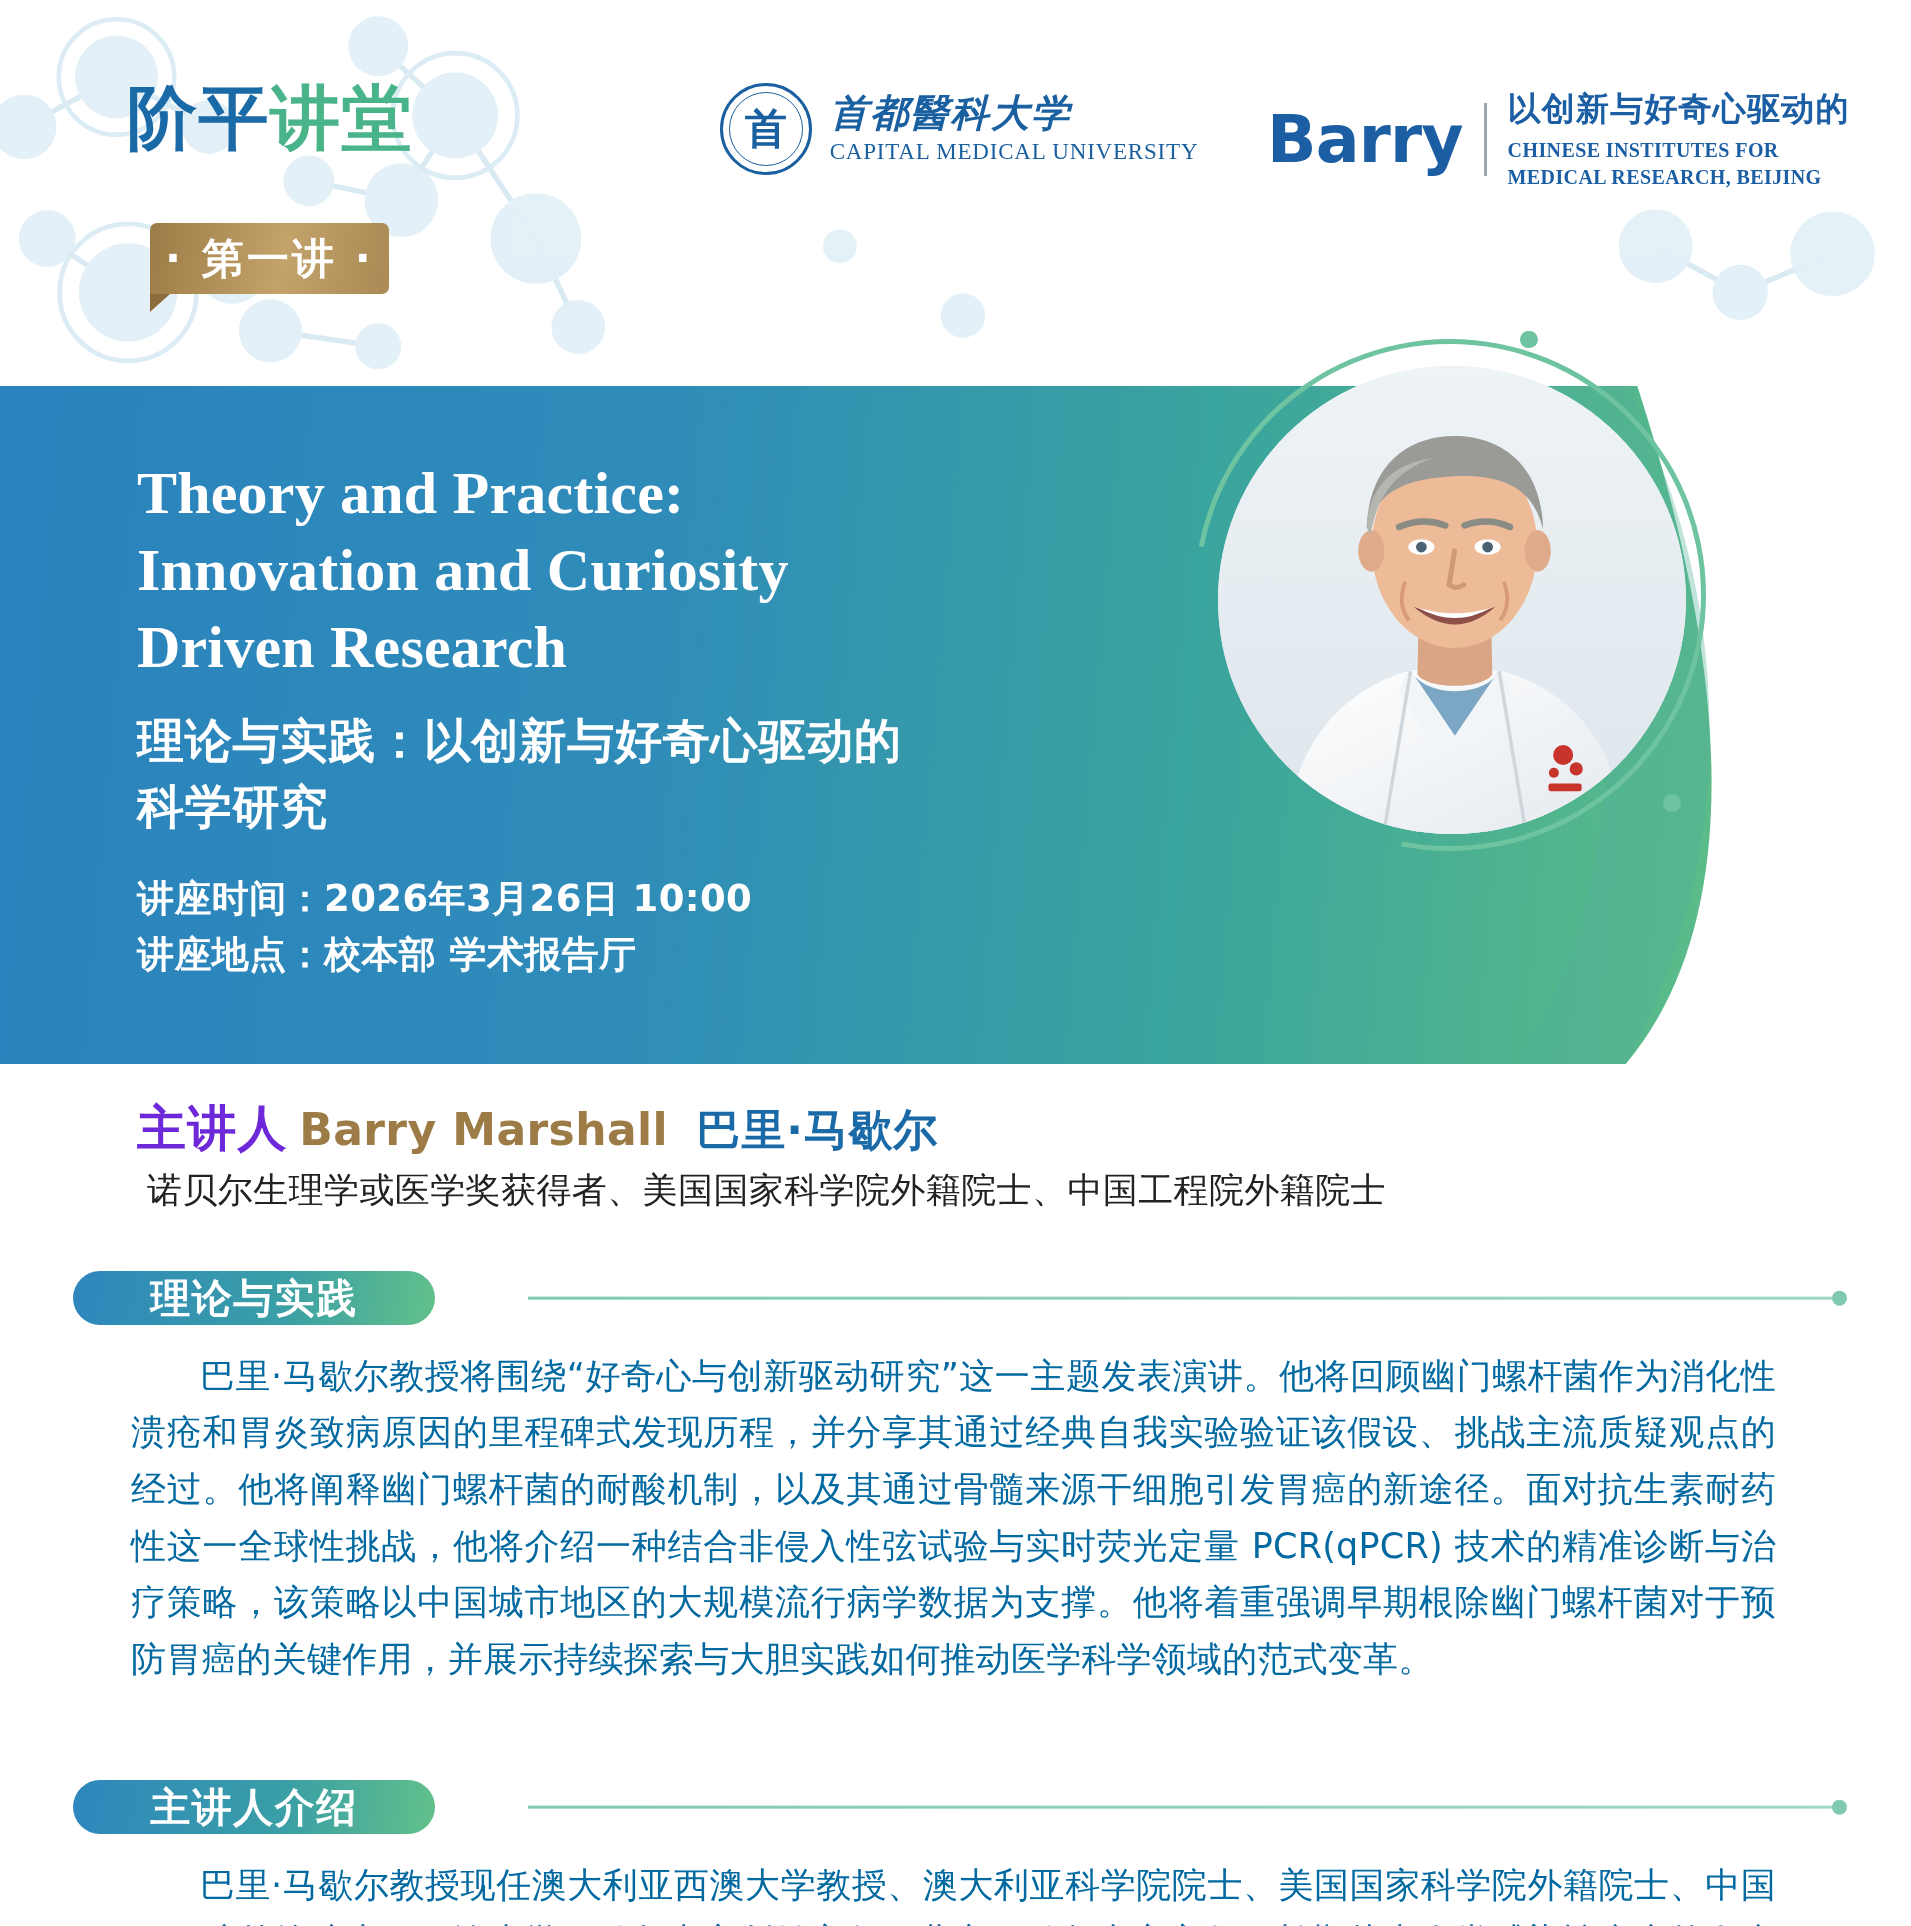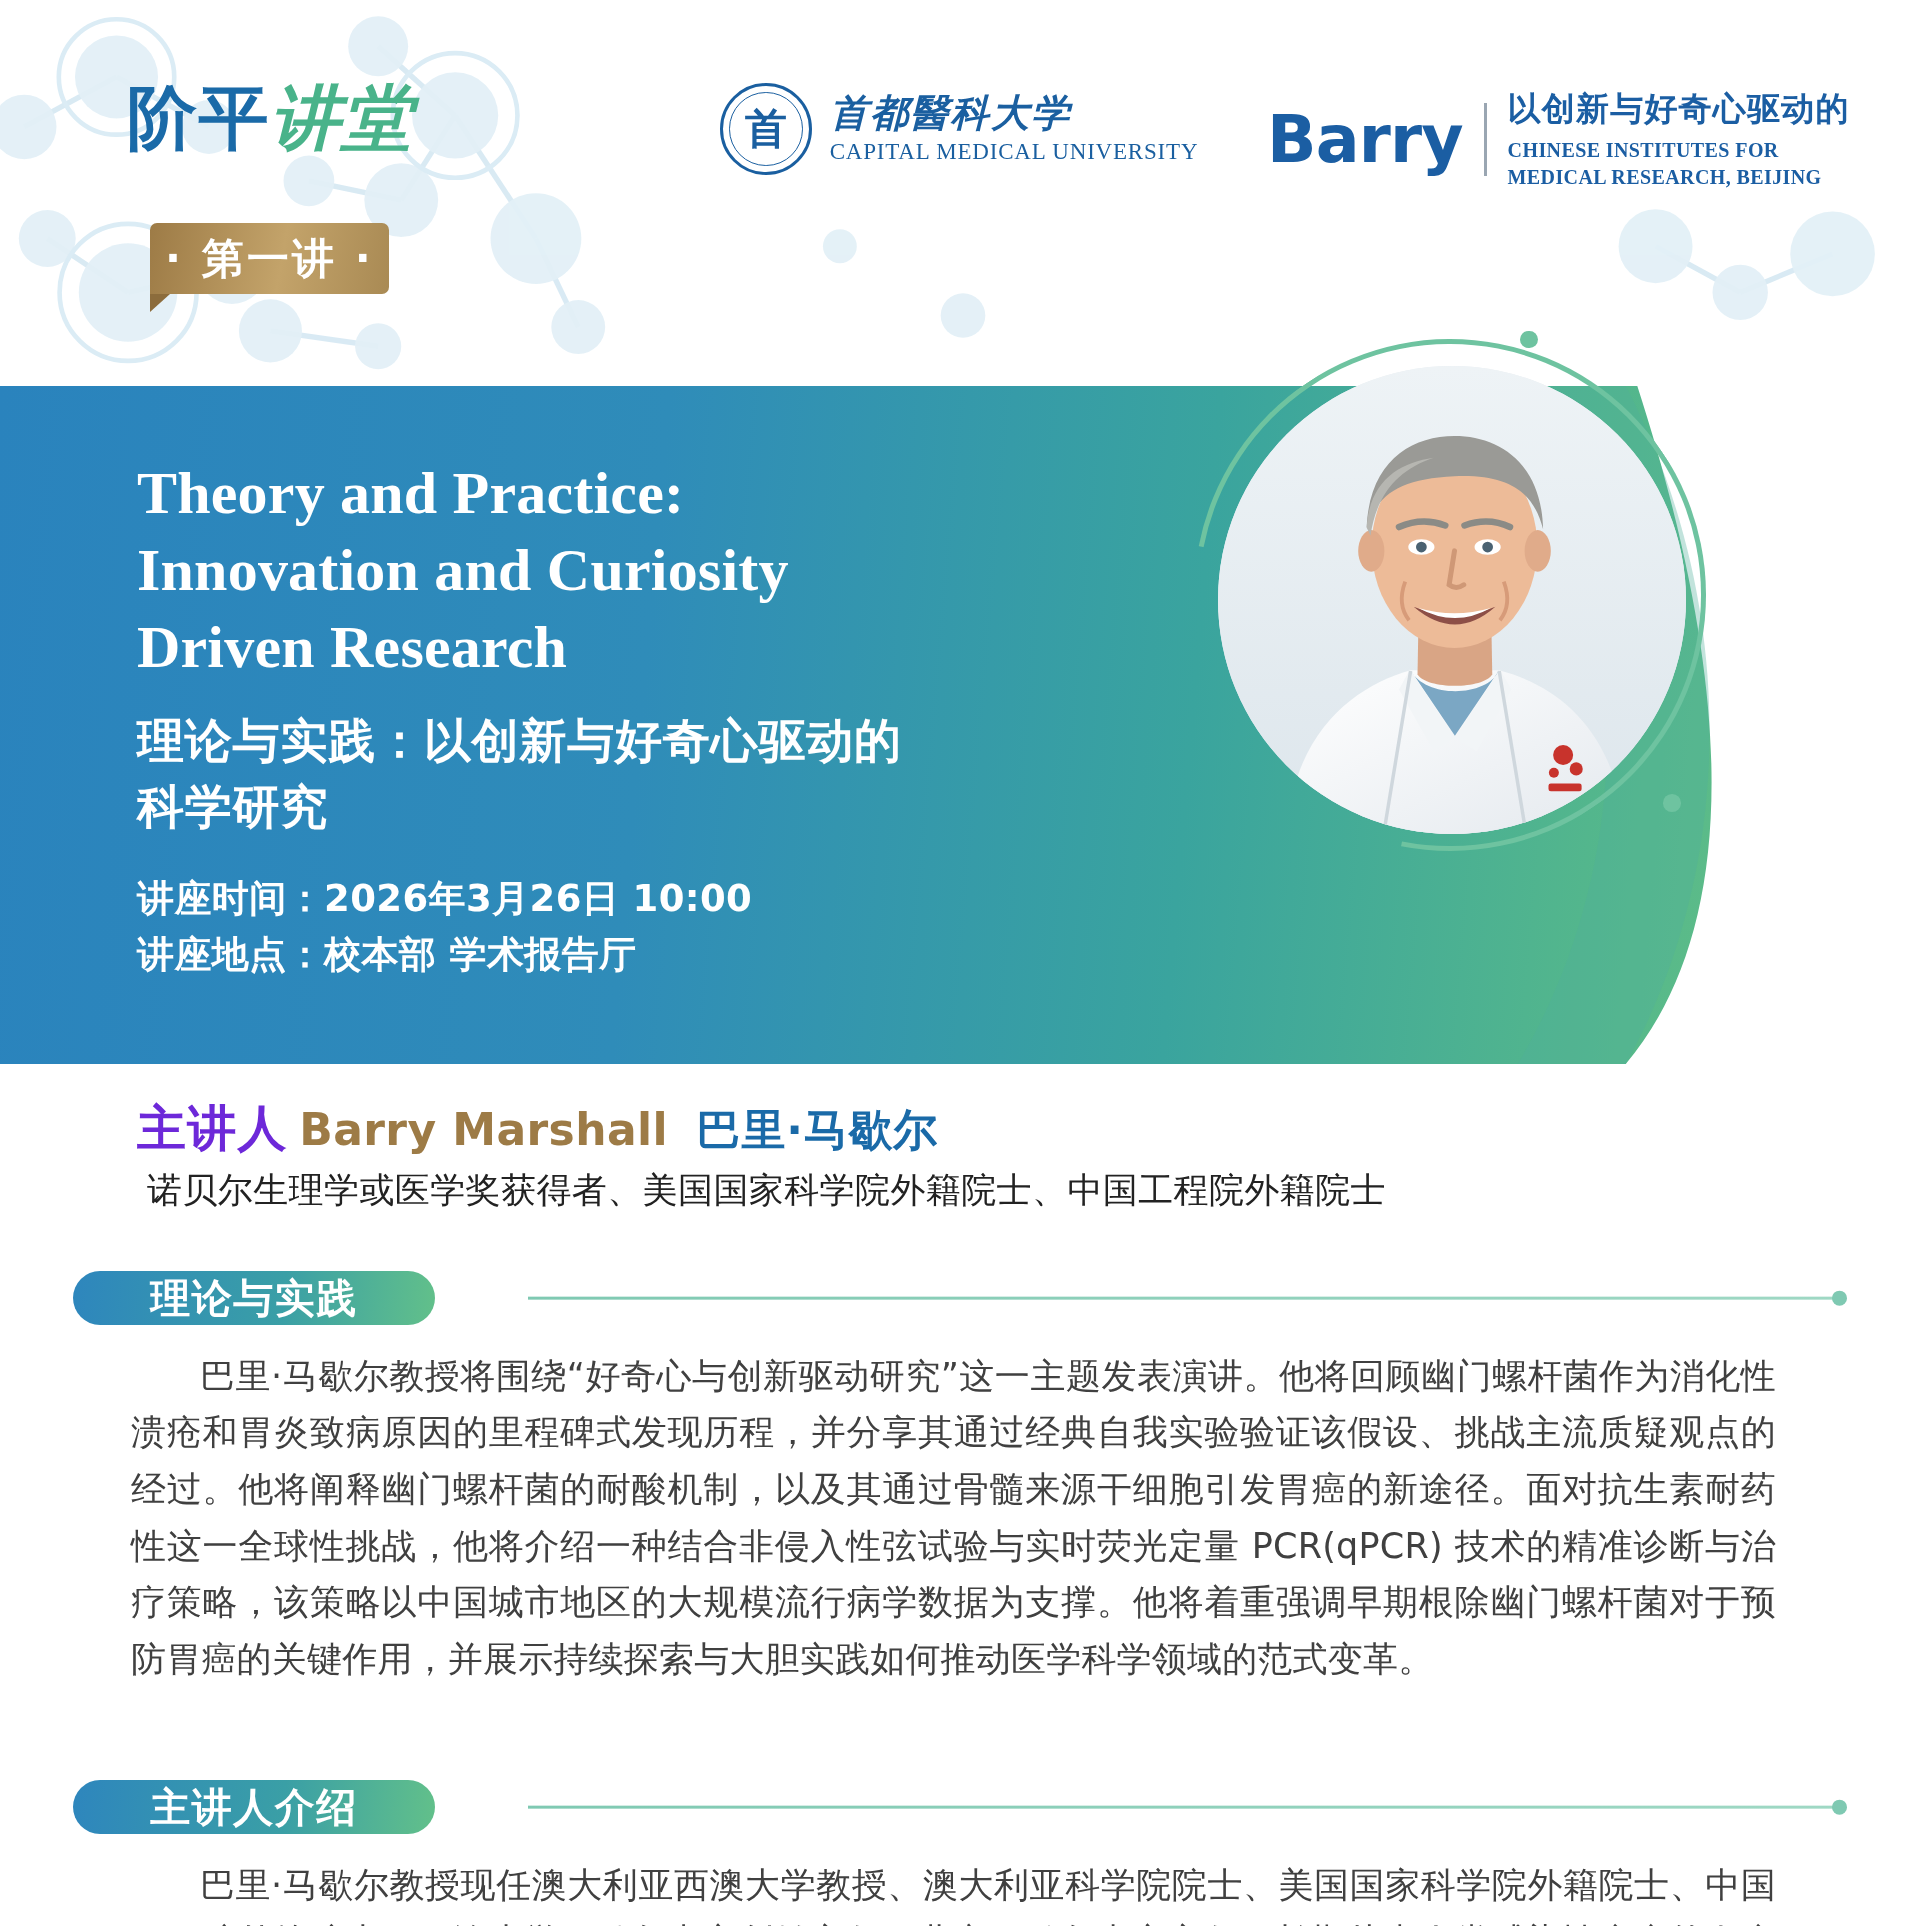--- a/index.html
+++ b/index.html
@@ -40,21 +40,21 @@
   }
   .brand-title {
     font-family: "DejaVu Sans", sans-serif;
     font-weight: bold;
     font-size: 70px;
     letter-spacing: 1.5px;
     line-height: 1;
     white-space: nowrap;
   }
   .brand-title .t1 { color: #1a6aa8; }
-  .brand-title .t2 { color: #49b38a; font-style: italic; }
+  .brand-title .t2 { color: #49b38a; }
 
   .lecture-badge {
     position: absolute;
     left: 150px;
     top: 223px;
     width: 239px;
     height: 71px;
     background: linear-gradient(100deg, #9d7b46 0%, #c3a36a 55%, #a98a54 100%);
     border-radius: 7px 7px 7px 0;
     color: #fff;
@@ -354,21 +354,21 @@
     width: 15.4px;
     height: 15.4px;
     border-radius: 50%;
     background: #7fc9b2;
   }
   .body-text {
     margin: 18.5px 135px 0 131px;
     font-family: "DejaVu Sans", sans-serif;
     font-size: 35px;
     line-height: 1.62;
-    color: #404040;
+    color: #0369a1;
     text-align: justify;
     letter-spacing: 0.2px;
   }
   .body-text p { text-indent: 69px; margin-bottom: 3.9px; }
 </style>
 </head>
 <body>
 
 <div class="bg-molecules">
   <svg width="1911" height="404" viewBox="0 0 4961 1050" xmlns="http://www.w3.org/2000/svg">

